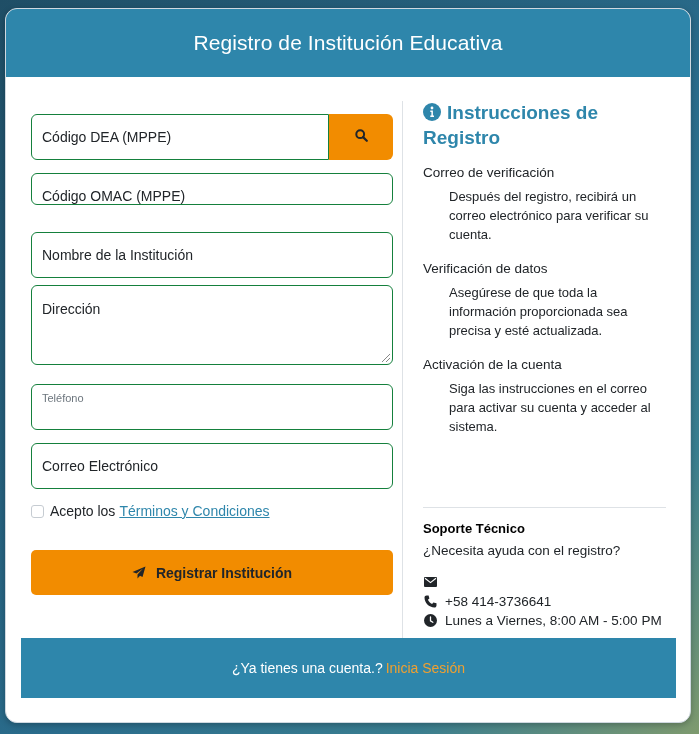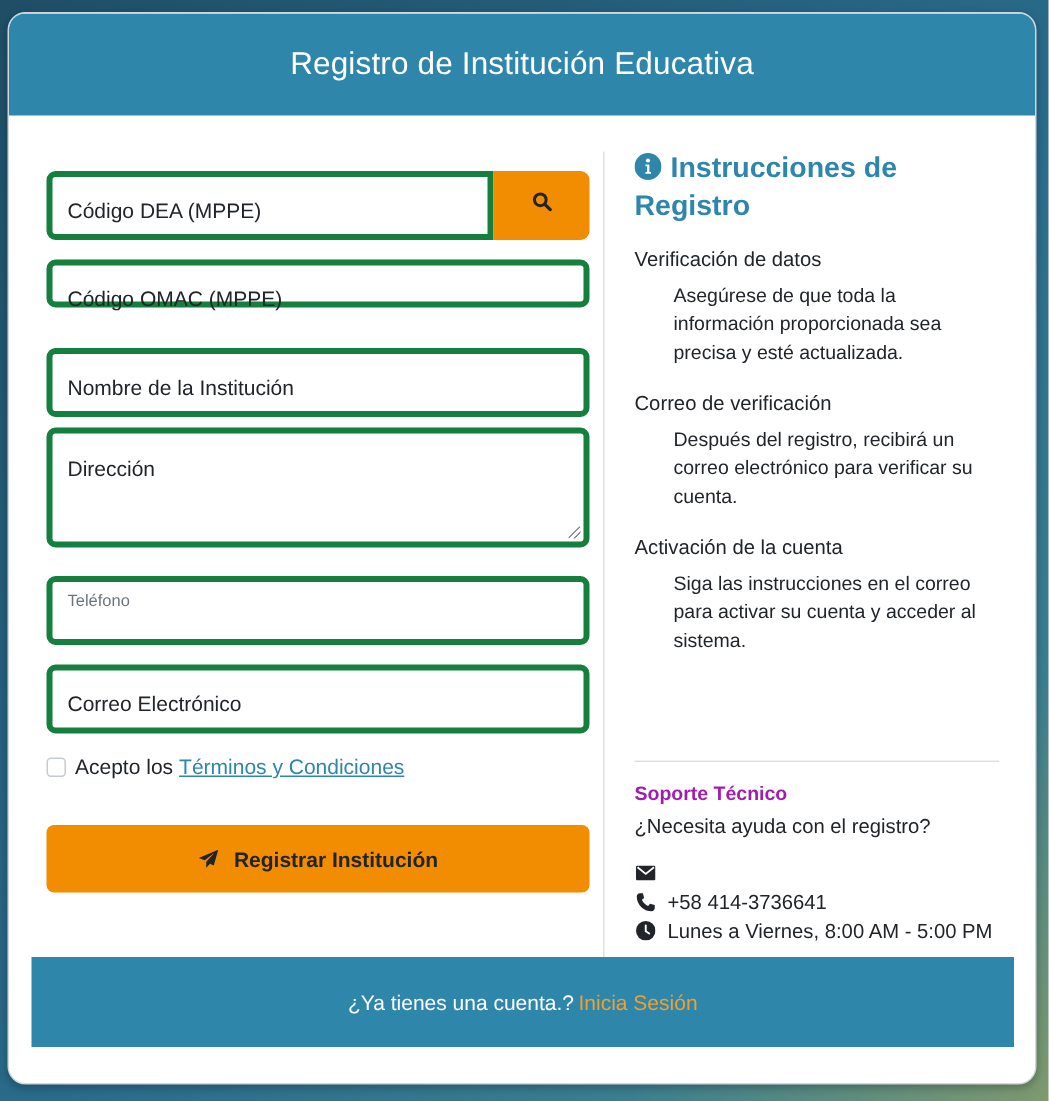--- a/index.html
+++ b/index.html
@@ -20,21 +20,21 @@
     display: flex; align-items: center; justify-content: center;
   }
   .card-title { color: #ffffff; font-size: 21px; font-weight: normal; letter-spacing: 0.1px; }
   .body { position: absolute; top: 68px; left: 0; right: 0; height: 561px; }
   .left { position: absolute; left: 25px; top: 37px; width: 362px; }
   .divider-v { position: absolute; left: 396px; top: 24px; width: 1px; height: 537px; background: #dee2e6; }
   .right { position: absolute; left: 417px; top: 24px; width: 244px; }
 
   .field {
     position: absolute; left: 0; width: 362px;
-    border: 4px solid #15803d; border-radius: 6px; background: #fff;
+    border: 1px solid #15803d; border-radius: 6px; background: #fff;
     font-size: 14px; color: #212529;
   }
   .field .lbl { position: absolute; left: 10px; }
   .field-dea { top: 0; height: 46px; width: 298px; border-top-right-radius: 0; border-bottom-right-radius: 0; }
   .search-btn {
     position: absolute; left: 298px; top: 0; width: 64px; height: 46px;
     background: #f28c00; border-radius: 0 6px 6px 0;
     display: flex; align-items: center; justify-content: center; cursor: pointer;
   }
   .field-omac { top: 59px; height: 32px; padding-left: 17px; }
@@ -64,21 +64,21 @@
 
   .instr-title { display: block; font-size: 19px; color: #2e86ab; line-height: 23px; }
   .instr-title .info { display: inline-block; vertical-align: -2px; margin-right: 6px; }
   .step { margin-top: 16px; }
   .step:first-of-type { margin-top: 15px; }
   .step-title { font-size: 13.5px; color: #212529; line-height: 18px; }
   .step-desc { font-size: 13px; color: #212529; line-height: 19px; padding-left: 26px; margin-top: 5px; }
 
   .divider-h { position: absolute; left: 417px; top: 430px; width: 243px; height: 1px; background: #dee2e6; }
   .support { position: absolute; left: 417px; top: 444px; width: 250px; }
-  .support-title { font-size: 13px; font-weight: bold; color: #a21caf; }
+  .support-title { font-size: 13px; font-weight: bold; color: #000000; }
   .support-q { font-size: 13.5px; color: #212529; margin-top: 7px; }
   .contacts { margin-top: 14px; }
   .contact { display: flex; align-items: center; font-size: 13.5px; color: #212529; height: 19.5px; }
   .contact .ic { width: 14px; margin-right: 8px; display: flex; align-items: center; justify-content: center; }
 
   .footer-banner {
     position: absolute; left: 15px; top: 629px; width: 655px; height: 60px;
     background: #2e86ab; display: flex; align-items: center; justify-content: center;
     font-size: 14px; color: #ffffff;
   }
@@ -150,26 +150,26 @@
         <span class="info">
           <svg width="18" height="18" viewBox="0 0 18 18">
               <circle cx="9" cy="9" r="9" fill="#2e86ab"></circle>
               <circle cx="9" cy="5" r="1.4" fill="#fff"></circle>
               <path d="M7.3 7.6 H9.9 V12.6 H11 V13.9 H7.3 V12.6 H8.4 V8.9 H7.3 Z" fill="#fff"></path>
             </svg>
         </span><span>Instrucciones de Registro</span>
       </h2>
 
       <div class="step">
+        <div class="step-title">Correo de verificación</div>
+        <div class="step-desc">Después del registro, recibirá un correo electrónico para verificar su cuenta.</div>
+      </div>
+      <div class="step">
         <div class="step-title">Verificación de datos</div>
         <div class="step-desc">Asegúrese de que toda la información proporcionada sea precisa y esté actualizada.</div>
-      </div>
-      <div class="step">
-        <div class="step-title">Correo de verificación</div>
-        <div class="step-desc">Después del registro, recibirá un correo electrónico para verificar su cuenta.</div>
       </div>
       <div class="step">
         <div class="step-title">Activación de la cuenta</div>
         <div class="step-desc">Siga las instrucciones en el correo para activar su cuenta y acceder al sistema.</div>
       </div>
     </div>
 
     <div class="divider-h"></div>
 
     <div class="support">

